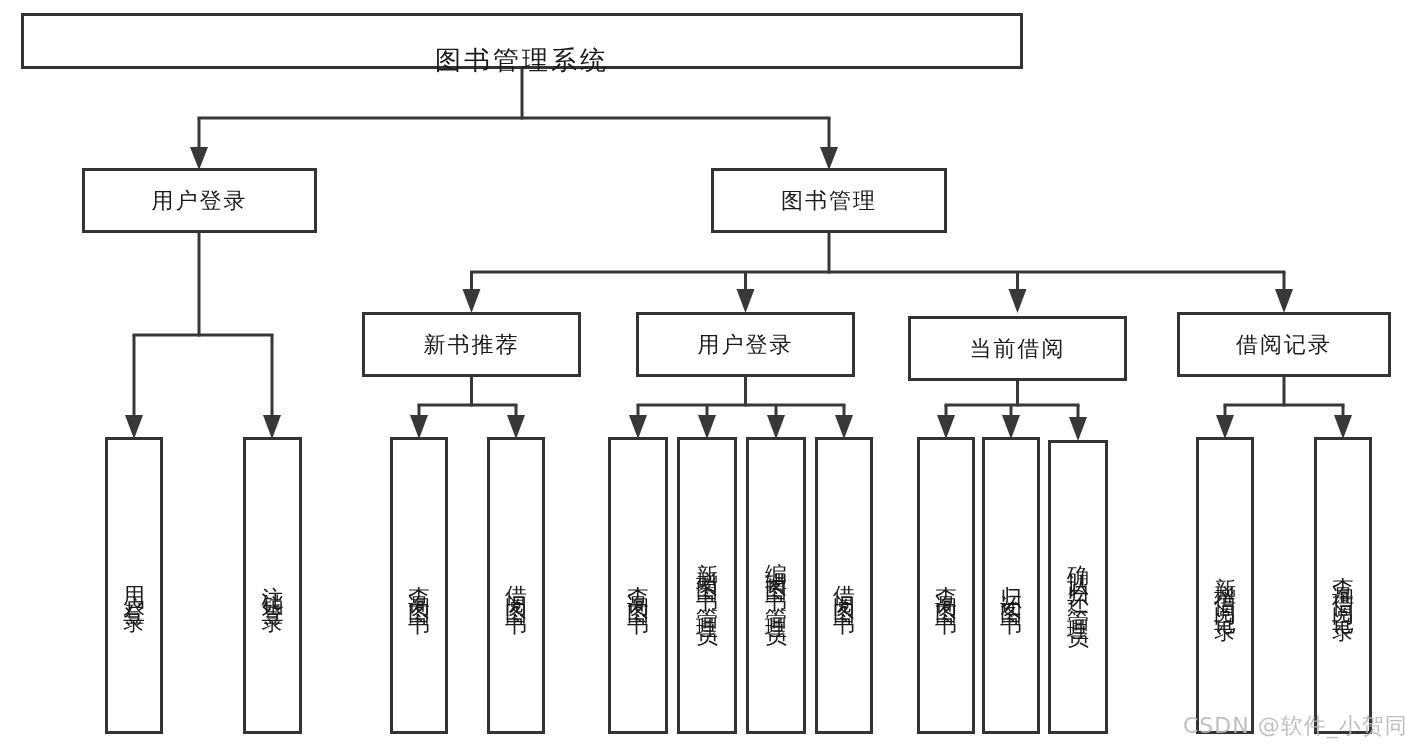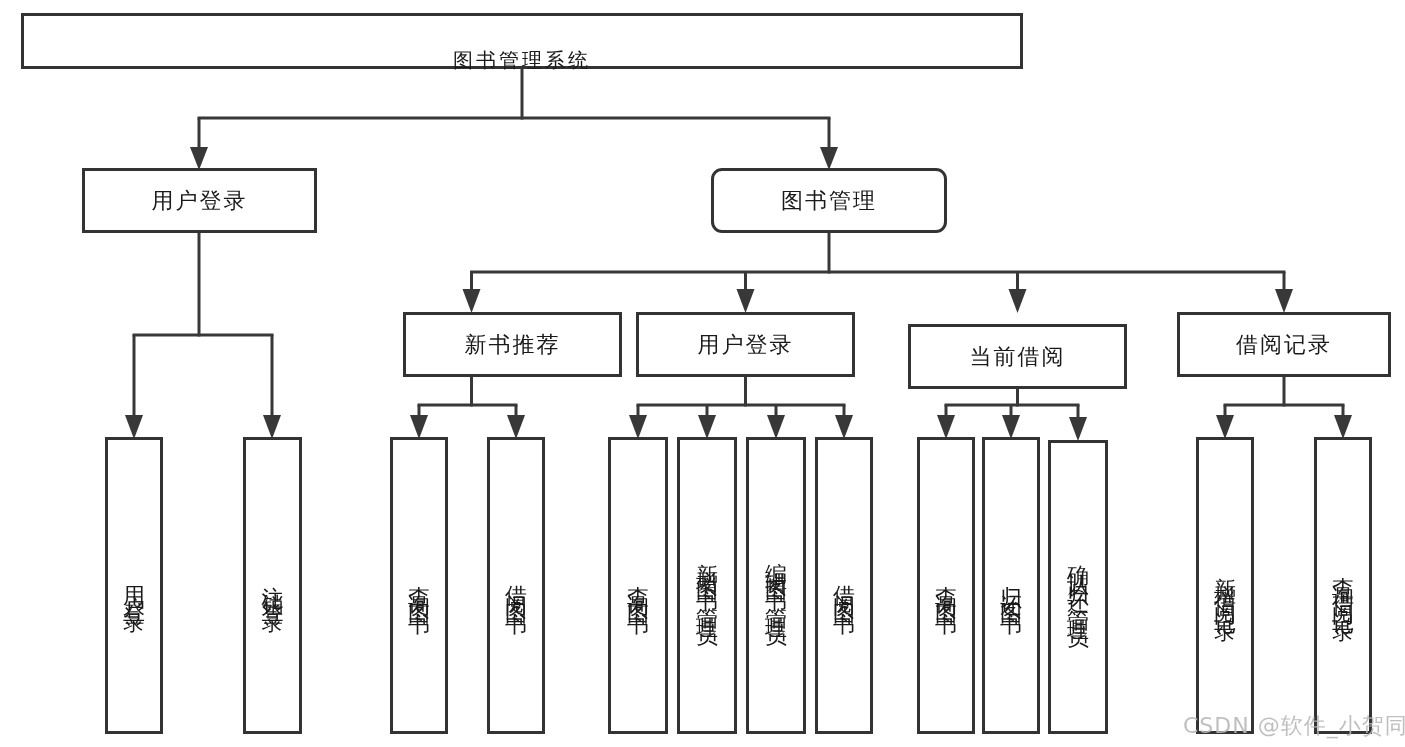--- a/index.html
+++ b/index.html
@@ -31,21 +31,21 @@
     justify-content: center;
     z-index: 2;
     color: #1a1a1a;
   }
   .hlabel {
     font-size: 22px;
     letter-spacing: 2px;
     white-space: nowrap;
   }
   .node.root .hlabel {
-    font-size: 20px;
+    font-size: 26px;
     letter-spacing: 3px;
     margin-top: 38px;
   }
   .vlabel {
     writing-mode: vertical-rl;
     text-orientation: mixed;
     font-size: 22px;
     line-height: 1;
     letter-spacing: 9px;
     white-space: nowrap;
@@ -142,31 +142,31 @@
     </g>
   </svg>
 
   <div class="node root" style="left:21px; top:13px; width:1002px; height:56px;">
     <span class="hlabel">图书管理系统</span>
   </div>
 
   <div class="node" style="left:82px; top:168px; width:235px; height:65px;">
     <span class="hlabel">用户登录</span>
   </div>
-  <div class="node" style="left:711px; top:168px; width:236px; height:65px;border-radius:11px;">
+  <div class="node" style="left:711px; top:168px; width:236px; height:65px;">
     <span class="hlabel">图书管理</span>
   </div>
 
-  <div class="node" style="left:362px; top:312px; width:219px; height:65px;margin-left:41px;">
+  <div class="node" style="left:362px; top:312px; width:219px; height:65px;">
     <span class="hlabel">新书推荐</span>
   </div>
   <div class="node" style="left:636px; top:312px; width:219px; height:65px;">
     <span class="hlabel">用户登录</span>
   </div>
-  <div class="node" style="left:908px; top:324px; width:219px; height:65px;align-items:center;">
+  <div class="node" style="left:908px; top:316px; width:219px; height:65px;align-items:center;">
     <span class="hlabel">当前借阅</span>
   </div>
   <div class="node" style="left:1177px; top:312px; width:214px; height:65px;">
     <span class="hlabel">借阅记录</span>
   </div>
 
   <div class="node" style="left:105px; top:437px; width:58px; height:297px;">
     <span class="vlabel">用户登录</span>
   </div>
   <div class="node" style="left:243px; top:437px; width:59px; height:297px;">

